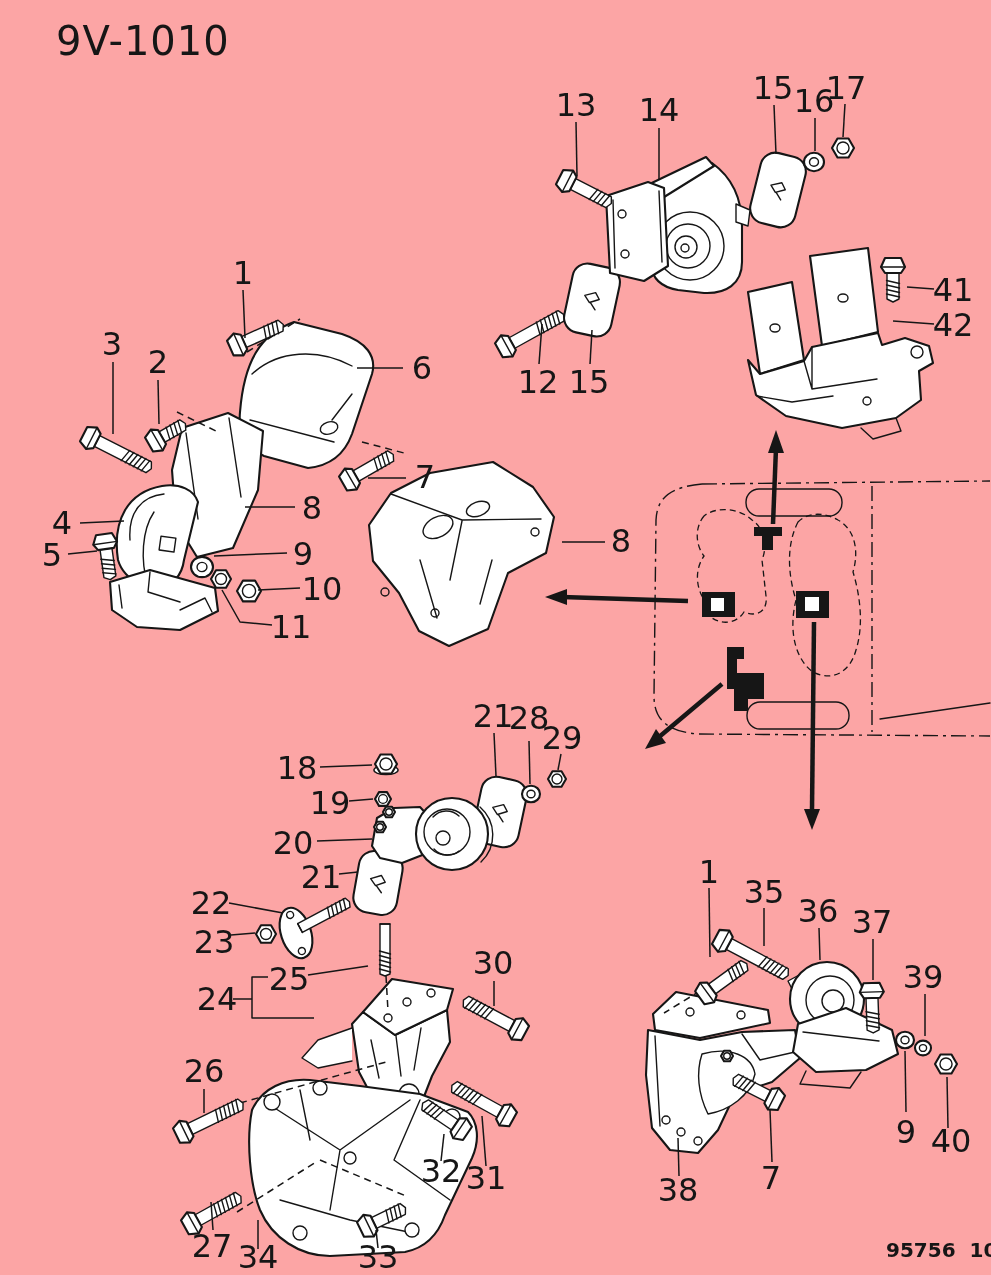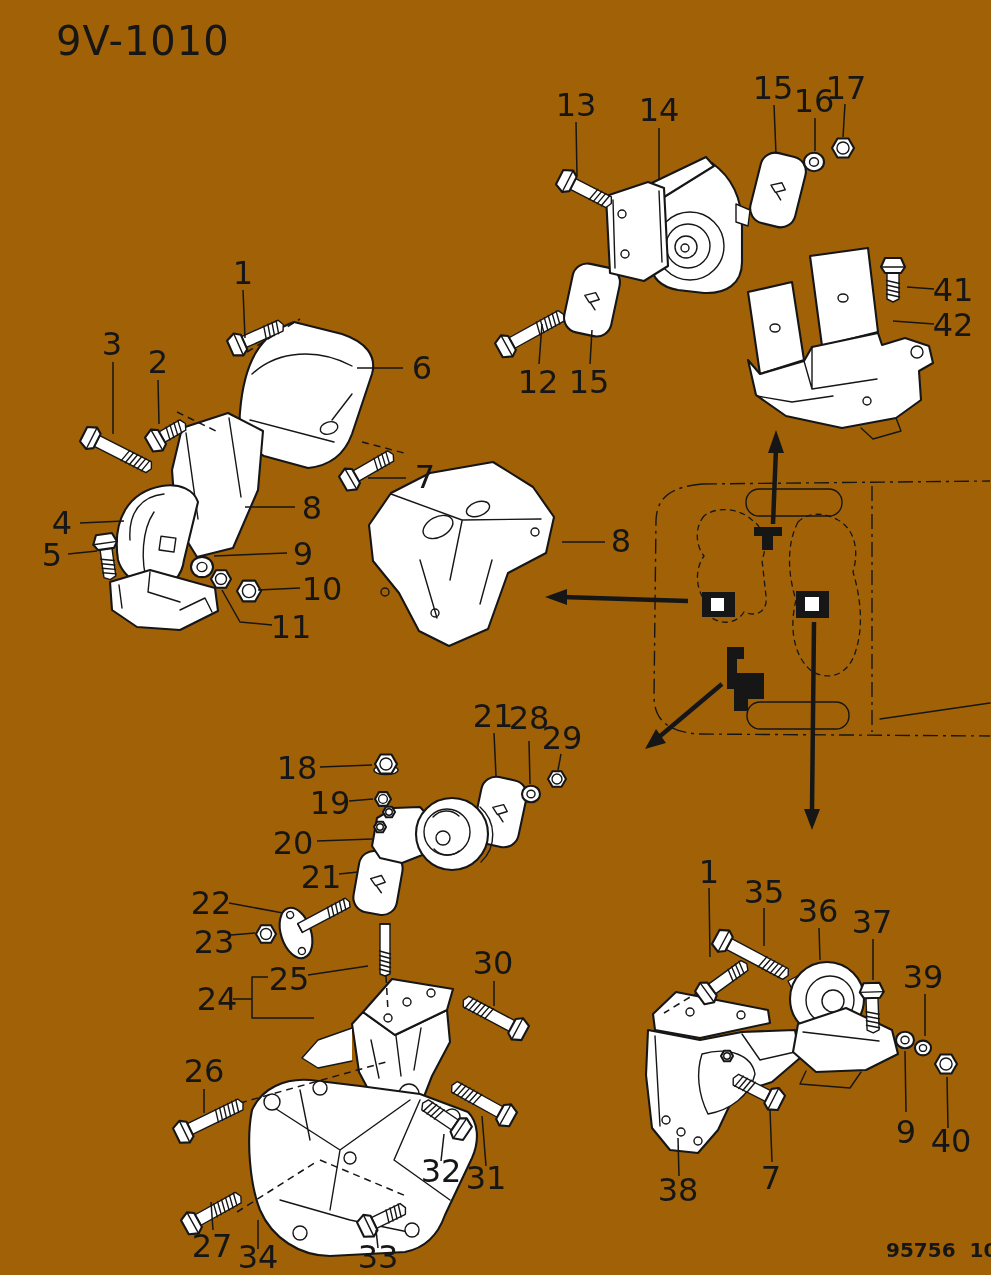--- a/index.html
+++ b/index.html
@@ -1,16 +1,16 @@
 <!DOCTYPE html>
 <html><head>
 <meta charset="utf-8">
 <style>
   html,body{margin:0;padding:0;background:#ffffff;}
-  .sheet{position:relative;width:991px;height:1275px;background:#a16207;overflow:hidden;
+  .sheet{position:relative;width:991px;height:1275px;background:#fca5a5;overflow:hidden;
          font-family:"DejaVu Sans", sans-serif;}
   svg{position:absolute;left:0;top:0;}
   .part{fill:#ffffff;stroke:#161616;stroke-width:2.1;stroke-linejoin:round;stroke-linecap:round;}
   .ln{fill:none;stroke:#161616;stroke-width:2;stroke-linejoin:round;stroke-linecap:round;}
   .thin{stroke-width:1.4;}
   .dash{fill:none;stroke:#161616;stroke-width:1.5;stroke-dasharray:7 5;}
   .dashdot{fill:none;stroke:#161616;stroke-width:1.4;stroke-dasharray:15 5 3 5;}
   .blob{fill:none;stroke:#161616;stroke-width:1.3;stroke-dasharray:6 4;}
   .blk{fill:#161616;stroke:none;}
   .wht{fill:#ffffff;stroke:none;}

